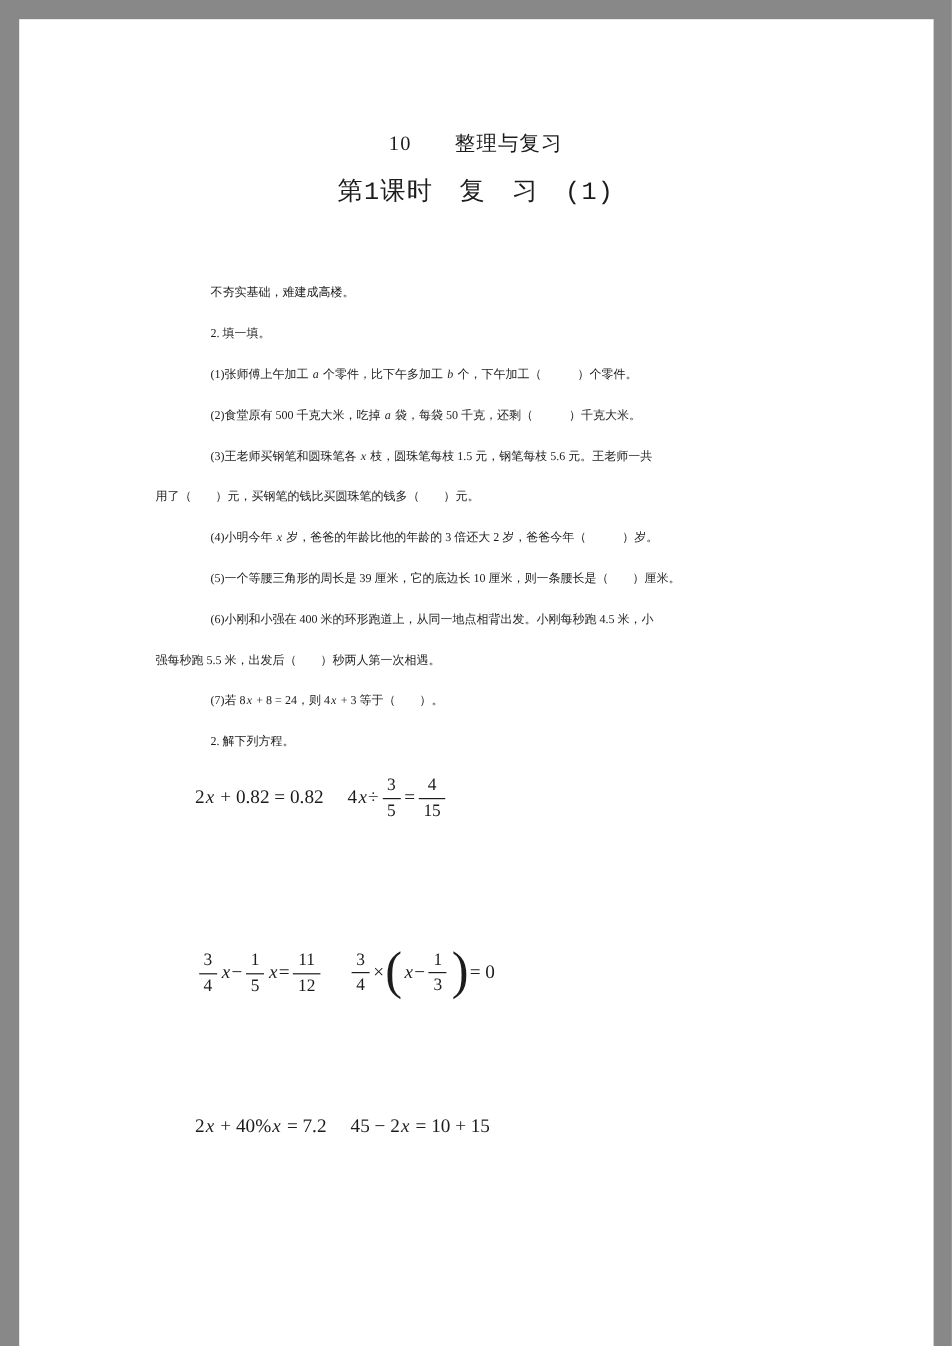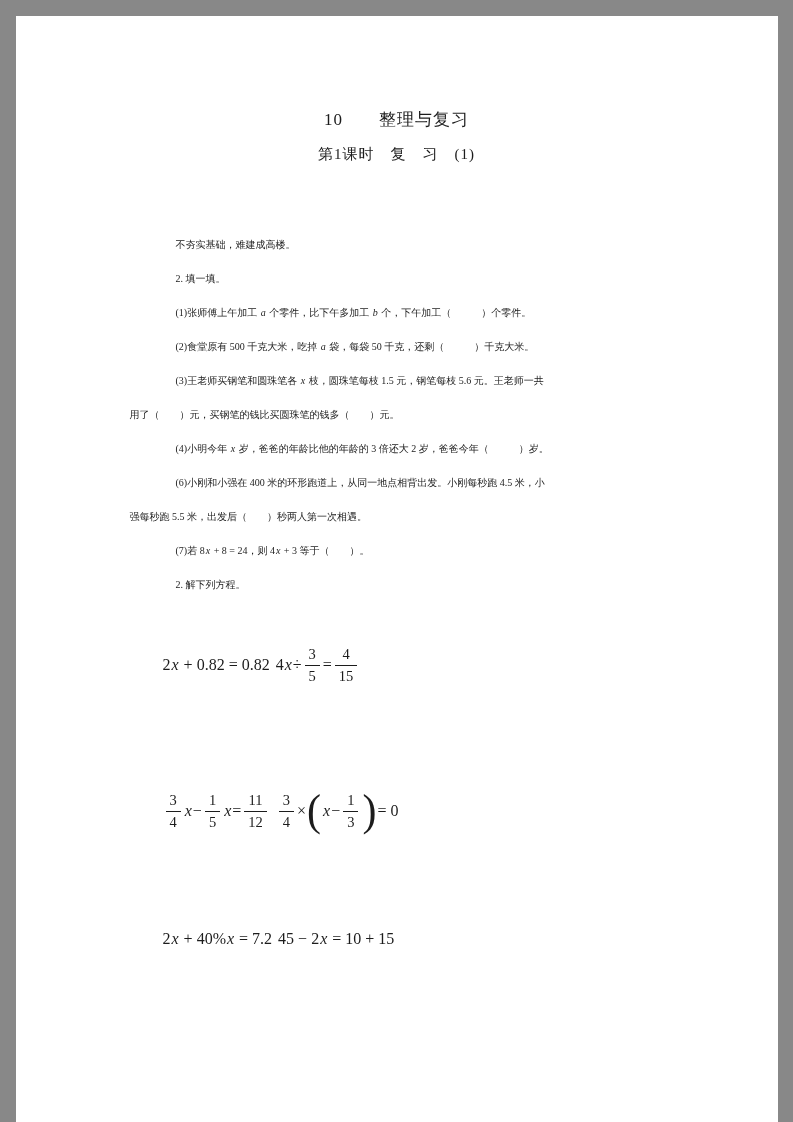--- a/index.html
+++ b/index.html
@@ -12,38 +12,39 @@
     font-family:"Liberation Serif","DejaVu Serif",serif;
     overflow:hidden;
   }
   .title1{
     position:absolute;top:92px;left:0;width:100%;
     text-align:center;font-size:17px;letter-spacing:1px;
     white-space:pre;
   }
   .title2{
     position:absolute;top:129px;left:0;width:100%;
-    text-align:center;font-size:15px;letter-spacing:1px;
+    text-align:center;font-size:21px;letter-spacing:1px;
     white-space:pre;
+    font-family:Liberation Mono, monospace;
   }
   .body{
     position:absolute;top:212px;left:114px;width:600px;
     font-size:10px;
   }
   .line{
     height:34px;line-height:34px;white-space:nowrap;
   }
   .line.ind{padding-left:46px;}
   .line i{font-family:"Liberation Serif",serif;font-style:italic;padding:0 1px;}
   .equations{
     position:absolute;top:624px;left:147px;
     font-size:16px;
   }
   .eq-row{
-    display:flex;gap:6px;height:50px;
+    display:flex;align-items:center;gap:20px;height:50px;
   }
   .eq-row.r1{margin-top:96px;}
   .eq-row.r2{margin-top:86px;height:34px;font-family:Liberation Serif, serif;}
   .equation{
     display:inline-flex;align-items:center;white-space:pre;
   }
   .etxt{line-height:1.2;}
   .etxt i{font-style:italic;padding:0 1px;}
   .frac{
     display:inline-flex;flex-direction:column;align-items:center;
@@ -64,20 +65,21 @@
   <div class="title1">10　　整理与复习</div>
   <div class="title2">第1课时　复　习　(1)</div>
   <div class="body">
       <div class="line ind">不夯实基础，难建成高楼。</div>
       <div class="line ind">2. 填一填。</div>
       <div class="line ind">(1)张师傅上午加工 <i>a</i> 个零件，比下午多加工 <i>b</i> 个，下午加工（　　　）个零件。</div>
       <div class="line ind">(2)食堂原有 500 千克大米，吃掉 <i>a</i> 袋，每袋 50 千克，还剩（　　　）千克大米。</div>
       <div class="line ind">(3)王老师买钢笔和圆珠笔各 <i>x</i> 枝，圆珠笔每枝 1.5 元，钢笔每枝 5.6 元。王老师一共</div>
       <div class="line">用了（　　）元，买钢笔的钱比买圆珠笔的钱多（　　）元。</div>
       <div class="line ind">(4)小明今年 <i>x</i> 岁，爸爸的年龄比他的年龄的 3 倍还大 2 岁，爸爸今年（　　　）岁。</div>
+      <div class="line ind">(5)一个等腰三角形的周长是 39 厘米，它的底边长 10 厘米，则一条腰长是（　　）厘米。</div>
       <div class="line ind">(6)小刚和小强在 400 米的环形跑道上，从同一地点相背出发。小刚每秒跑 4.5 米，小</div>
       <div class="line">强每秒跑 5.5 米，出发后（　　）秒两人第一次相遇。</div>
       <div class="line ind">(7)若 8<i>x</i> + 8 = 24，则 4<i>x</i> + 3 等于（　　）。</div>
       <div class="line ind">2. 解下列方程。</div>
     </div>
   <div class="equations">
       <div class="eq-row r0">
         <span class="equation"><span class="etxt">2<i>x</i> + 0.82 = 0.82</span></span>
         <span class="equation"><span class="etxt">4<i>x</i>÷</span><span class="frac"><span class="fn">3</span><span class="fd">5</span></span><span class="etxt">=</span><span class="frac"><span class="fn">4</span><span class="fd">15</span></span></span>
       </div>

